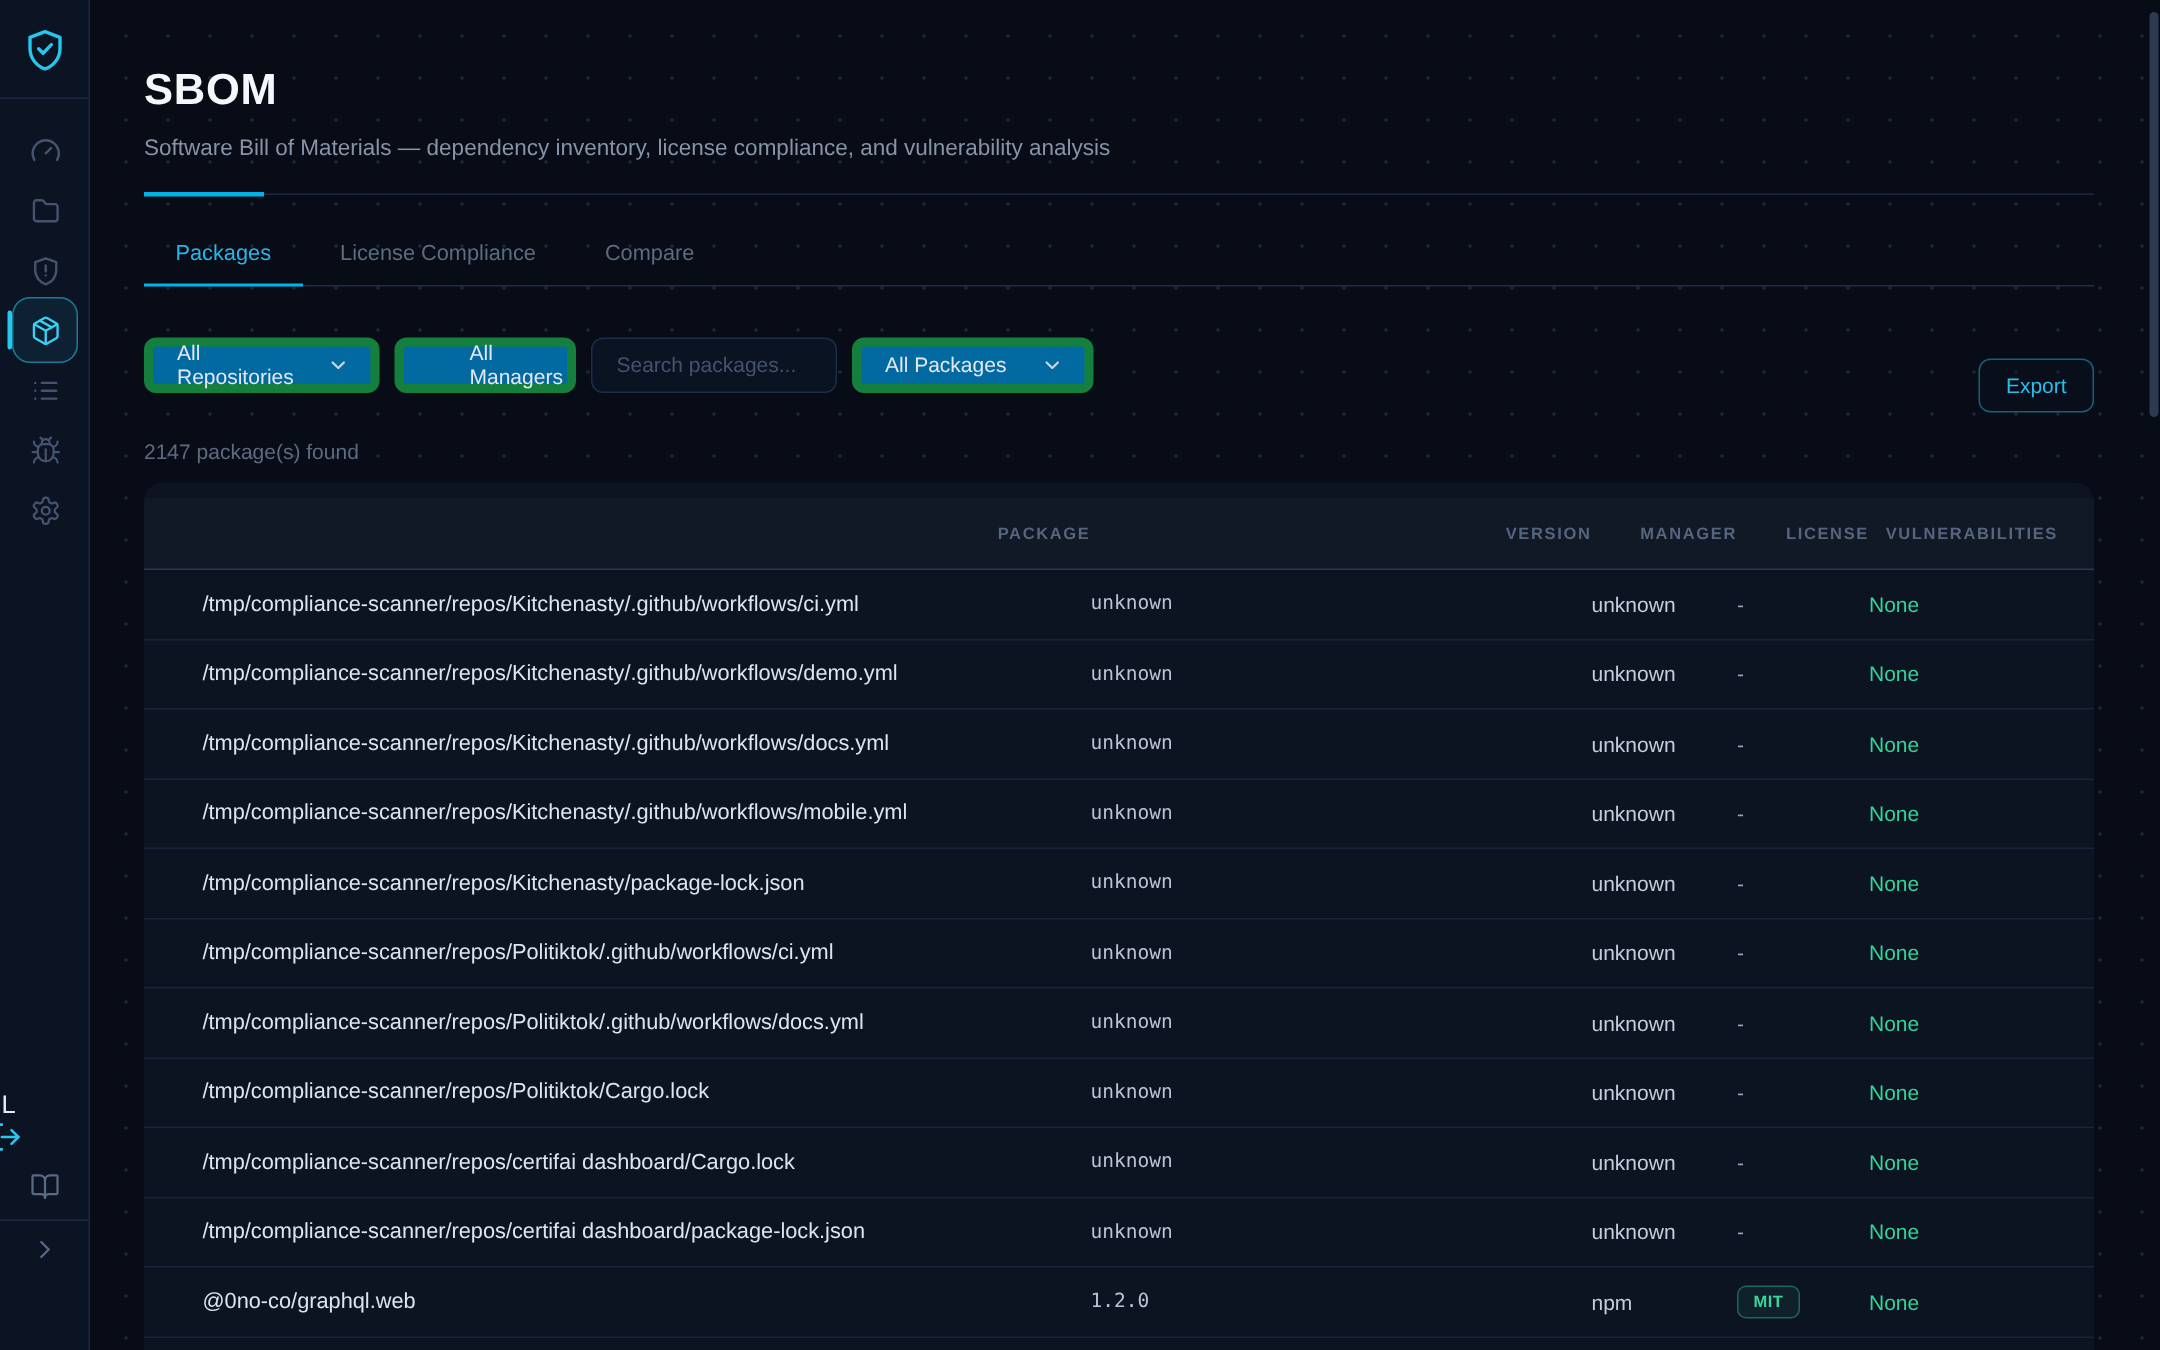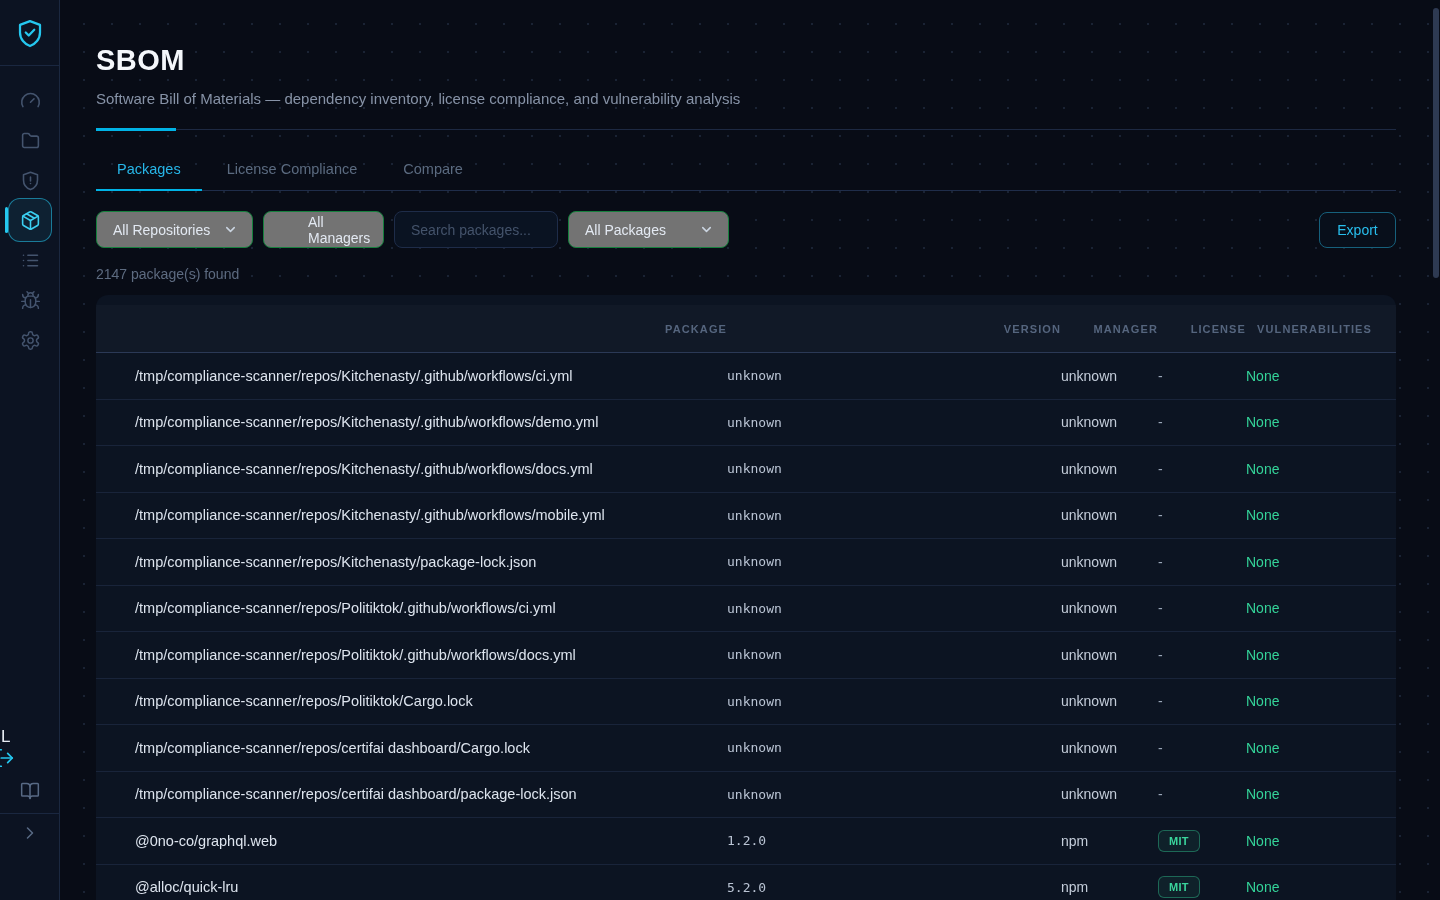--- a/index.html
+++ b/index.html
@@ -47,36 +47,36 @@
   .accent-rule .line { position:absolute; left:0; right:0; bottom:1px; border-bottom:1px solid #1d2942; }
   .accent-rule .accent { position:absolute; left:0; bottom:0; width:80px; height:3px; background:#00b3e6; }
   
   .tabs { margin-top:20px; display:flex; border-bottom:1px solid #1f2d4a; }
   .tab { padding:10px 21px 13px; font-size:14.5px; color:#5b6b80; cursor:pointer; position:relative; margin-right:4px; }
   .tab.active { color:#27b6e8; }
   .tab.active::after { content:""; position:absolute; left:0; right:0; bottom:-1px; height:2px; background:#00b3e6; }
   
   .filters { margin-top:20px; display:flex; gap:10px; align-items:center; }
   .select {
-    height:37px; background:#737373; border:1px solid #15803d; border-radius:8px;
+    height:37px; background:#0369a1; border:6px solid #15803d; border-radius:8px;
     display:flex; align-items:center; padding:0 14px 0 16px; font-size:14px; color:#e3e9f2; cursor:pointer;
   }
   .select .lbl { flex:1; }
   .select svg { width:15px; height:15px; color:#cbd5e1; margin-left:10px; }
   .w-repos { width:157px; } .w-mgrs { width:121px;padding-left:44px; } .w-pkgs { width:161px; } .w-lics { width:397px; }
   .search {
     width:164px; height:37px; background:#0a1322; border:1px solid #1e2c49; border-radius:8px;
     color:#dfe6f0; font-size:14px; padding:0 16px; outline:none;
     font-family:"Liberation Sans","DejaVu Sans",sans-serif;
   }
   .search::placeholder { color:#44536b; }
   .export-btn {
     margin-left:auto; width:77px; height:36px; border-radius:8px;
     border:1px solid #16607c; background:rgba(10,22,36,.35); color:#28bfee;
-    font-size:14px; font-family:inherit; cursor:pointer;
+    font-size:14px; font-family:inherit; cursor:pointer;margin-top:28px;
   }
   .count { margin-top:18px; font-size:14px; color:#5d6b80; }
   
   .table-card { margin-top:13px; background:#0c1422; border-radius:12px; padding-top:10px; height:620px; overflow:hidden; }
   .grid-row { display:grid; grid-template-columns:592px 334px 97px 88px 1fr; align-items:center; padding:0 24px 0 39px; }
   .thead { height:48px; background:rgba(255,255,255,.025); border-bottom:1px solid #2b3956;text-align:right; }
   .th { font-size:11px; font-weight:700; letter-spacing:1.1px; color:#55657e; text-transform:uppercase; }
   .trow { height:46.5px; border-bottom:1px solid #19243a; cursor:default; }
   .cell.pkg { font-size:14.5px; color:#dde4ee; white-space:nowrap; overflow:hidden; }
   .cell.ver { font-family:"DejaVu Sans Mono","Liberation Mono",monospace; font-size:13px; color:#bac4d4; }

